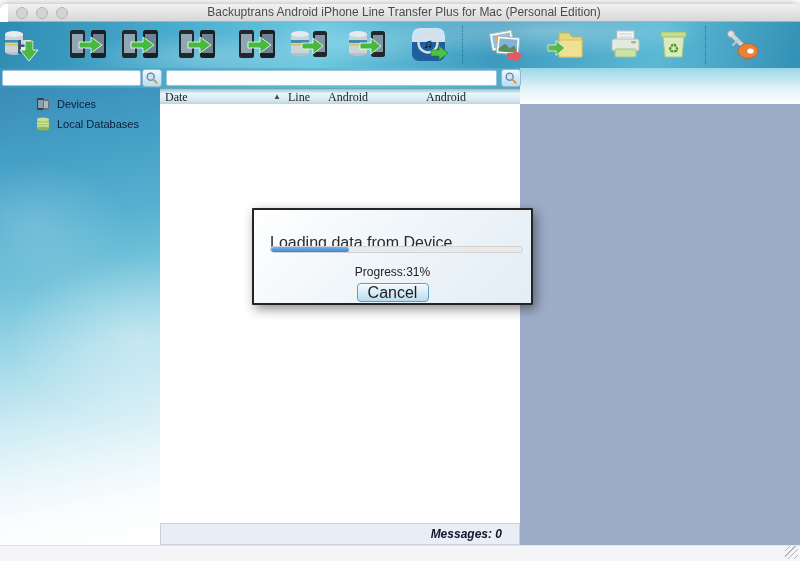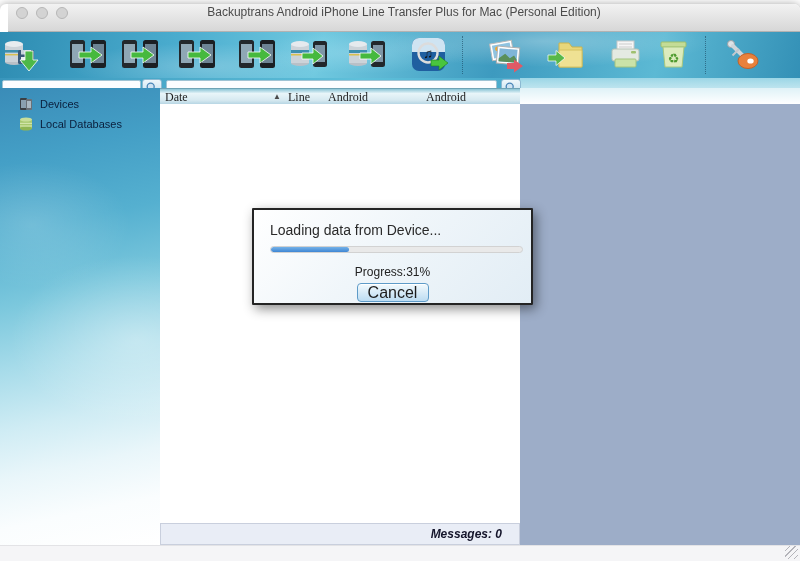--- a/index.html
+++ b/index.html
@@ -4,21 +4,21 @@
 <style>
   * { margin:0; padding:0; box-sizing:border-box; }
   html,body { width:800px; height:561px; overflow:hidden; background:#ffffff;
               font-family:"Liberation Sans", sans-serif; position:relative; }
 
   .window { position:absolute; left:0; top:4px; width:800px; height:557px;
             border-radius:6px 6px 0 0; overflow:hidden; background:#fff;
             box-shadow:0 0 8px rgba(0,0,0,.35); }
 
   
-  .titlebar { height:28px; background:linear-gradient(#f2f2f2,#d7d7d7);
+  .titlebar { height:18px; background:linear-gradient(#f2f2f2,#d7d7d7);
               border-bottom:1px solid #b2b2b2; position:relative;margin-left:8px; }
   .traffic { position:absolute; left:8px; top:3px; display:flex; gap:8px; }
   .light { width:12px; height:12px; border-radius:50%; background:#d3d3d3;
            border:1px solid #b6b6b6; }
   .title-text { text-align:center; font-size:12px; line-height:17px; color:#4b4b4b;
                 white-space:nowrap; overflow:hidden; }
 
   
   .toolbar { height:46px; position:relative;
     background:
@@ -45,21 +45,21 @@
   
   .content { position:absolute; left:0; top:84px; width:800px; bottom:16px; display:flex; }
 
   .sidebar { width:160px; position:relative;
     background:
       radial-gradient(ellipse 140px 90px at 20% 30%, rgba(255,255,255,.18), transparent 70%),
       radial-gradient(ellipse 180px 120px at 85% 55%, rgba(255,255,255,.35), transparent 70%),
       linear-gradient(168deg,#3a8cb8 0%,#449fc6 15%,#55b0d0 30%,#7cc8dd 45%,#a8dcea 58%,#cfecf4 70%,#e9f6fa 80%,#fafdfe 90%,#ffffff 100%);
     padding-top:6px; }
   .side-item { display:flex; align-items:center; gap:6px; height:20px;
-    padding-left:18px; cursor:pointer; }
+    padding-left:35px; cursor:pointer; }
   .side-item span.lbl { font-size:11px; color:#0a1f3c; }
 
   .listpane { width:360px; display:flex; flex-direction:column; position:relative; background:#fff; }
   .list-header { height:16px; position:relative; flex:none;
     border-top:1px solid #6fa3b5;
     background:linear-gradient(180deg,#8cc5d6 0%,#e8f5f9 30%,#d6e9f0 75%,#b7d6e4 100%);font-family:Liberation Serif, serif; }
   .col-label { position:absolute; top:1px; font-size:12px; color:#1c1c1c; cursor:pointer; }
   .sort-arrow { position:absolute; top:3px; font-size:8px; color:#4a4a4a; }
   .list-body { flex:1; background:#ffffff; }
   .status-bar { height:22px; flex:none; background:#e9edf6;
@@ -75,21 +75,21 @@
     background:#f5f5f7; border-top:1px solid #e3e3e6; }
   .resize-grip { position:absolute; right:2px; bottom:2px; width:13px; height:13px;
     background:repeating-linear-gradient(135deg, transparent 0 3px, #b4b4ba 3px 4px);
     cursor:nwse-resize; }
 
   
   .dialog { position:absolute; left:252px; top:208px; width:281px; height:97px;
     background:linear-gradient(135deg,#ffffff 0%,#f0f6fa 45%,#e2edf5 100%);
     border:2px solid #242424; border-radius:1px; z-index:50;
     box-shadow:3px 4px 12px rgba(0,0,0,.45); }
-  .dlg-msg { position:absolute; left:16px; top:12px; font-size:14px; color:#2a2a2a; }
+  .dlg-msg { position:absolute; left:16px; top:24px; font-size:16px; color:#2a2a2a; }
   .progress-track { position:absolute; left:16px; right:8px; top:36px; height:7px;
     background:#e9e9e9; border:1px solid #d2d2d2; border-radius:4px; overflow:hidden; }
   .progress-fill { height:100%; width:0;
     background:linear-gradient(#74b2e8,#3f86d4); border-radius:4px; }
   .dlg-progress-label { position:absolute; left:0; top:55px; width:100%;
     text-align:center; font-size:12px; color:#222; }
   .cancel-btn { position:absolute; left:50%; transform:translateX(-50%); top:73px;
     width:72px; height:19px; font-size:16px; color:#1c1c1c;
     background:linear-gradient(#f3fafd,#bcdcf2); border:1px solid #5e9bc8;
     border-radius:4px; box-shadow:inset 0 1px 0 #fff; cursor:pointer;

